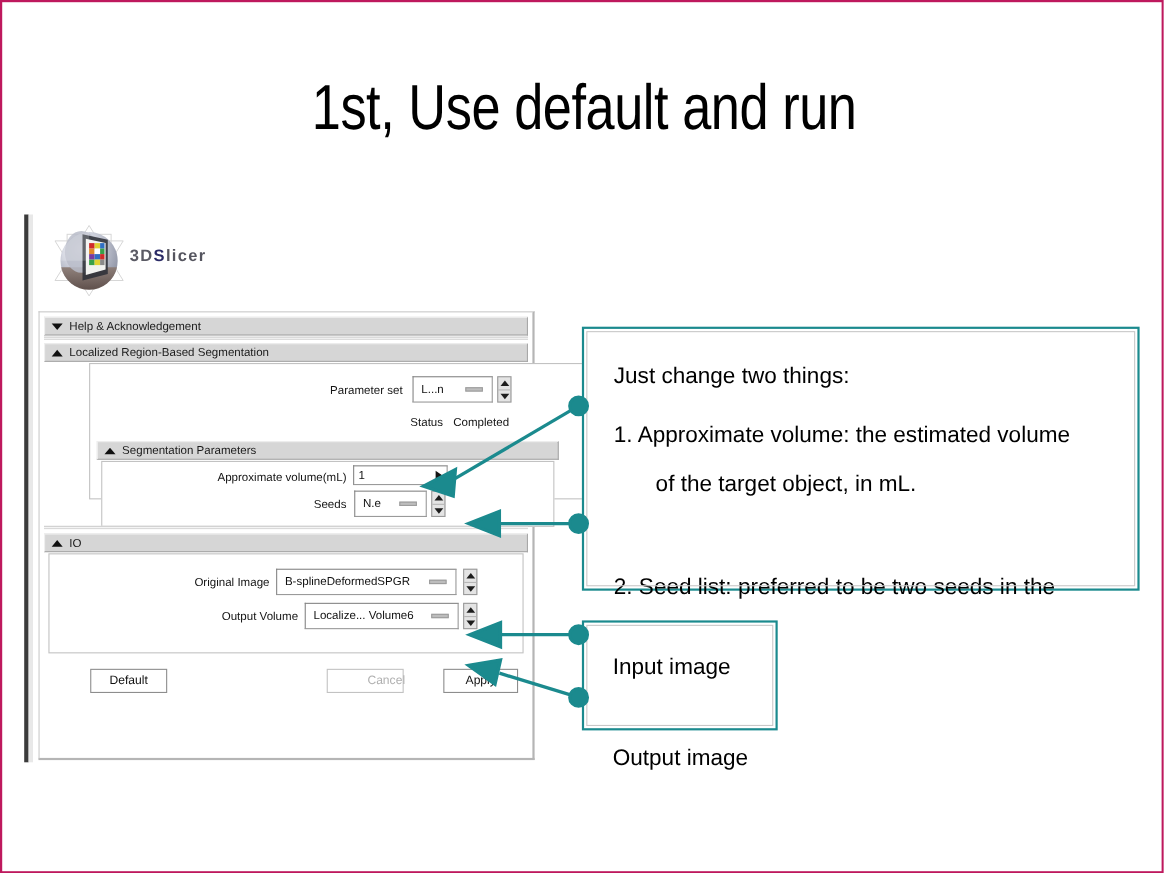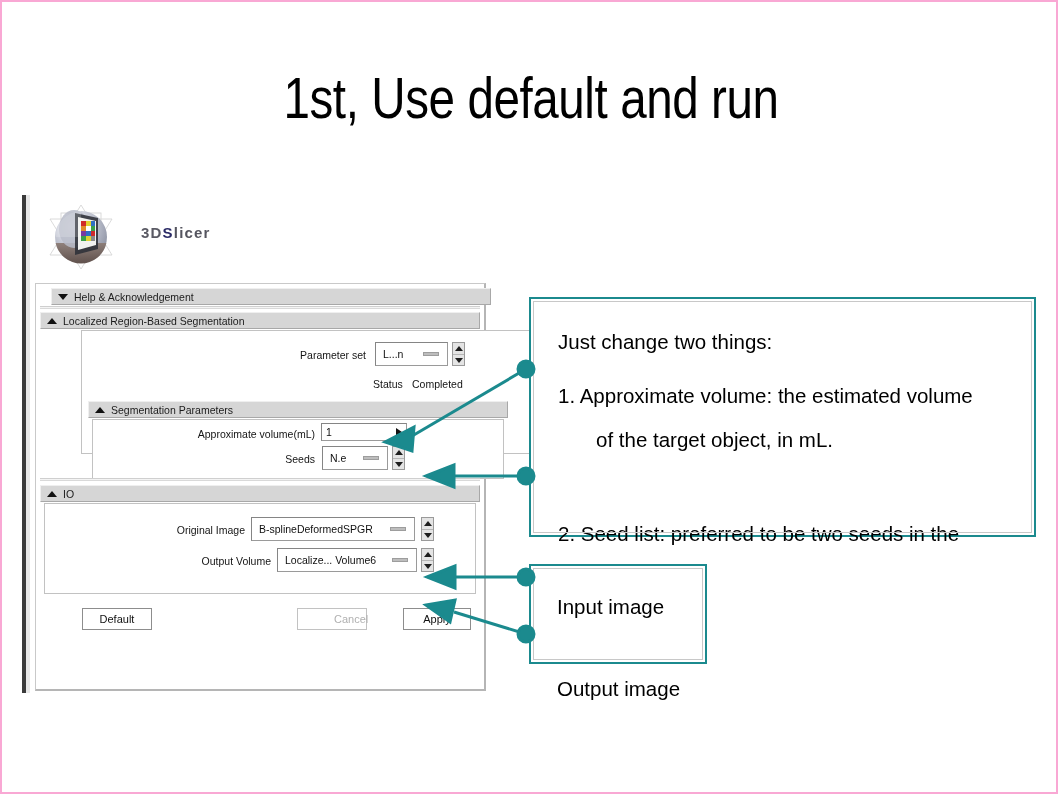--- a/index.html
+++ b/index.html
@@ -8,21 +8,21 @@
     background: #ffffff;
   }
   body {
     font-family: "Liberation Sans", sans-serif;
   }
   #page {
     position: relative;
     width: 1058px;
     height: 794px;
     background: #ffffff;
-    border: 2px solid #f9a8d4;
+    border: 2px solid #be185d;
     box-sizing: border-box;
     overflow: hidden;
   }
 
   
   #slide-title {
     position: absolute;
     left: 0;
     top: 62px;
     width: 1058px;
@@ -80,21 +80,21 @@
   }
   #logo-text {
     position: absolute;
     left: 82px;
     top: 27px;
     font-size: 15px;
     font-weight: bold;
     letter-spacing: 1.2px;
     color: #4a4a58;
   }
-  #logo-text .lt-3d { color: #5a5a64; margin-left: 23px; }
+  #logo-text .lt-3d { color: #5a5a64; }
   #logo-text .lt-s { color: #2b2b66; }
   #logo-text .lt-licer { color: #55555f; }
 
   
   #module-frame {
     position: absolute;
     left: 13px;
     top: 88px;
     width: 451px;
     height: 408px;
@@ -379,21 +379,21 @@
           <rect x="42" y="37" width="5" height="5" fill="#e0d233"></rect>
           <rect x="47" y="37" width="4" height="5" fill="#8a8a8a"></rect>
         </g>
         <path d="M11.6 38 A26 26 0 0 1 37 12 L37 38 Z" fill="#ffffff" opacity="0.18"></path>
       </svg>
       <div id="logo-text"><span class="lt-3d">3D</span><span class="lt-s">S</span><span class="lt-licer">licer</span></div>
     </div>
 
     <div id="module-frame">
 
-      <div class="sec-head" style="top:4px; width:440px;margin-left:11px;">
+      <div class="sec-head" style="top:4px; width:440px;">
         <span class="tri down"></span>
         <span class="sec-label">Help &amp; Acknowledgement</span>
       </div>
       <div class="sec-sep" style="top:22px; width:440px;"></div>
 
       <div class="sec-head" style="top:28px; width:440px;">
         <span class="tri up"></span>
         <span class="sec-label">Localized Region-Based Segmentation</span>
       </div>
 

